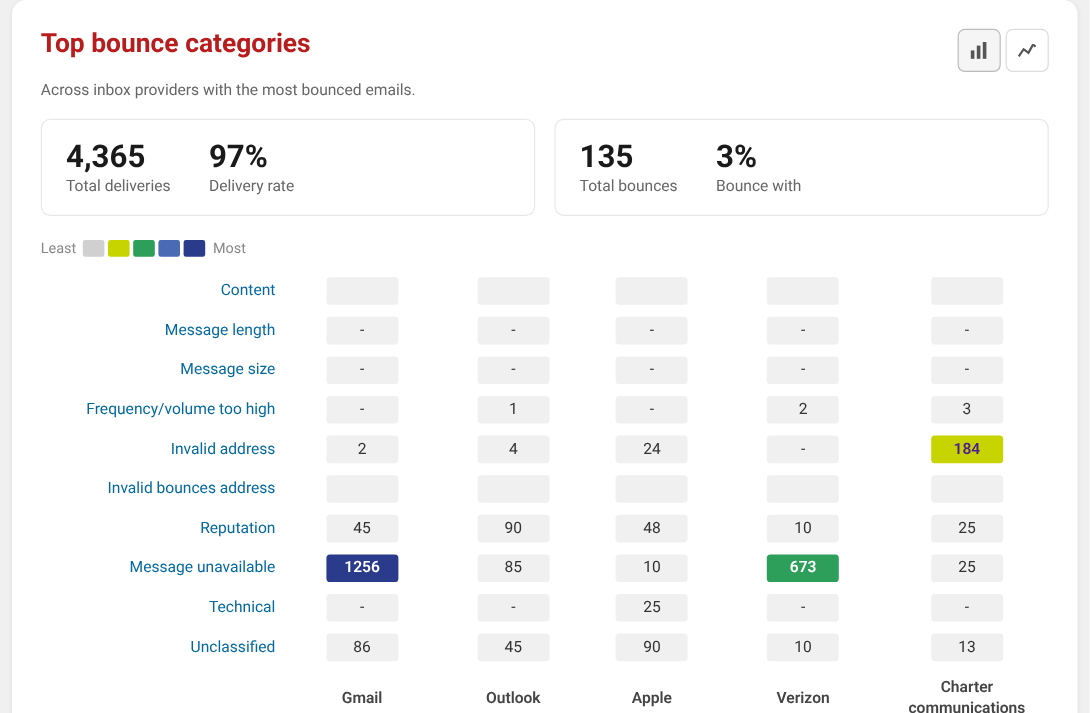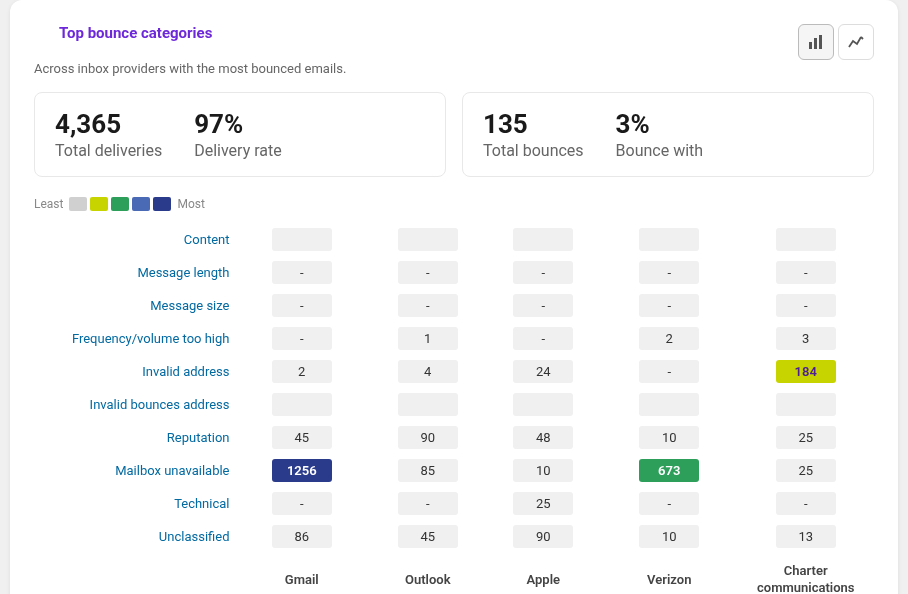--- a/index.html
+++ b/index.html
@@ -18,24 +18,23 @@
       width: 888px;
       box-shadow: 0 1px 4px rgba(0,0,0,0.08);
     }
     .header {
       display: flex;
       justify-content: space-between;
       align-items: flex-start;
       margin-bottom: 16px;
     }
     .header-title {
-      font-size: 15px;
+      font-size: 22px;
       font-weight: 700;
-      color: #6d28d9;
-      margin-left: 25px;
+      color: #b91c1c;
     }
     .header-subtitle {
       font-size: 13px;
       color: #666;
       margin-top: 19px;
     }
     .header-buttons {
       display: flex;
       gap: 4px;
     }
@@ -69,21 +68,21 @@
       display: flex;
       gap: 32px;
     }
     .stat-item {}
     .stat-value {
       font-size: 26px;
       font-weight: 700;
       color: #1a1a1a;
     }
     .stat-label {
-      font-size: 16px;
+      font-size: 13px;
       color: #666;
       margin-top: 2px;
     }
     .legend {
       display: flex;
       align-items: flex-start;
       gap: 6px;
       margin-bottom: 12px;
     }
     .legend-label {
@@ -300,21 +299,21 @@
         <tr>
           <td>Reputation</td>
           <td><span class="cell-bg">45</span></td>
           <td><span class="cell-bg">90</span></td>
           <td><span class="cell-bg">48</span></td>
           <td><span class="cell-bg">10</span></td>
           <td><span class="cell-bg">25</span></td>
         </tr>
 
         <tr>
-          <td>Mailbox unavailable</td>
+          <td>Message unavailable</td>
           <td><span class="cell-highlight-dark-blue">1256</span></td>
           <td><span class="cell-bg">85</span></td>
           <td><span class="cell-bg">10</span></td>
           <td><span class="cell-highlight-green">673</span></td>
           <td><span class="cell-bg">25</span></td>
         </tr>
 
         <tr>
           <td>Technical</td>
           <td><span class="cell-bg">-</span></td>

